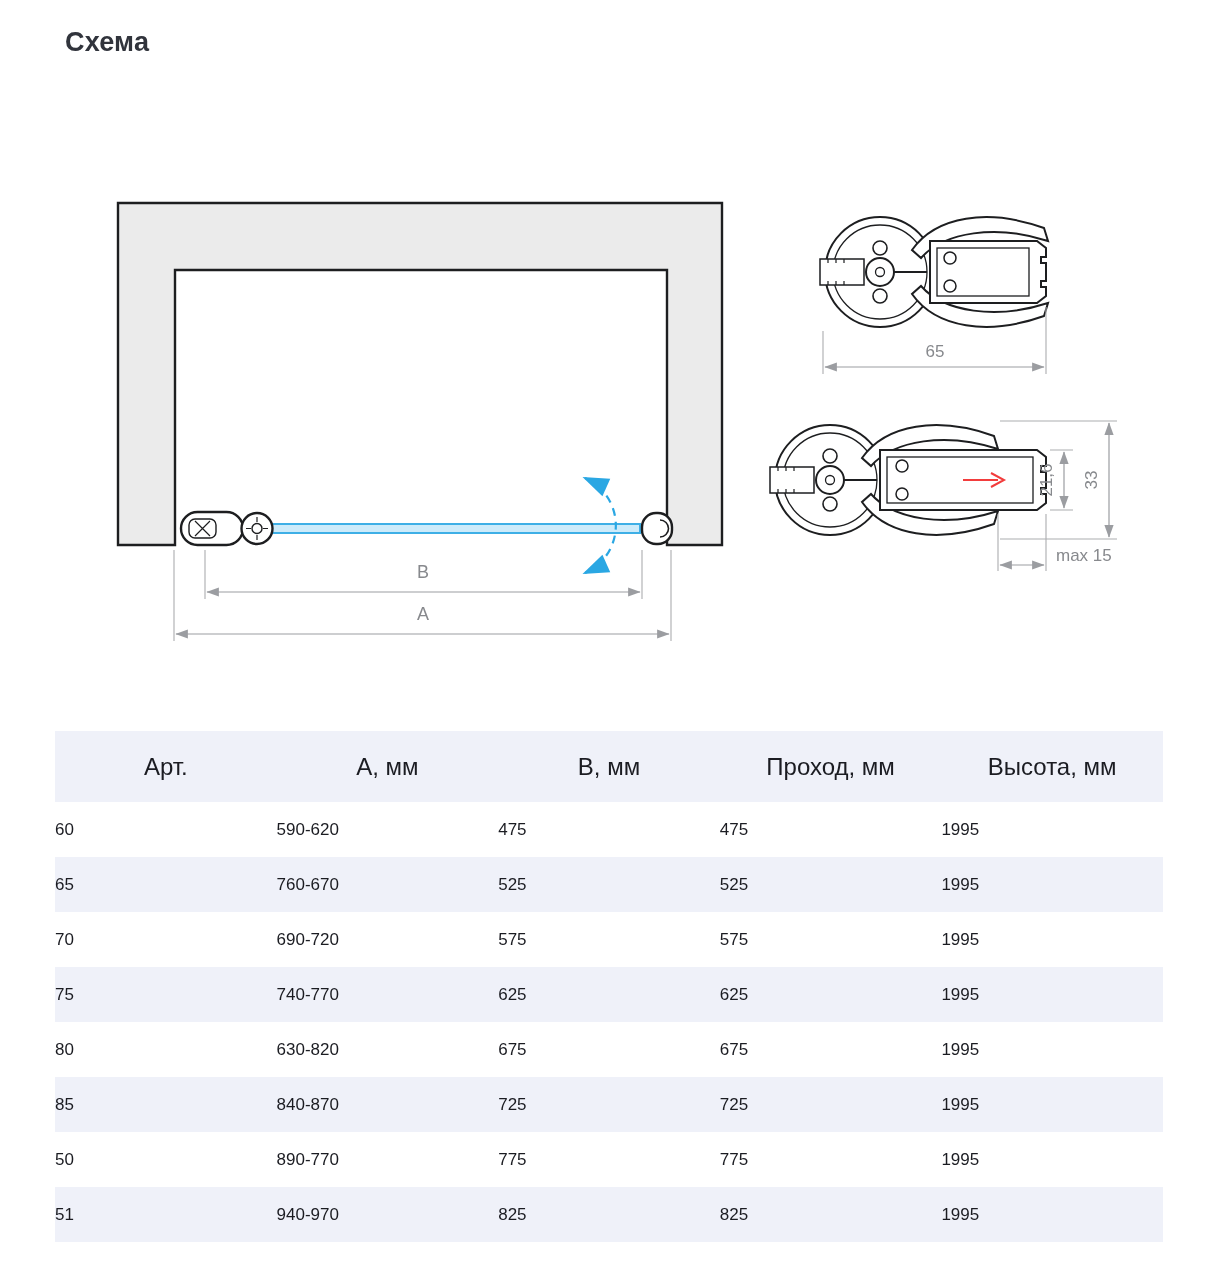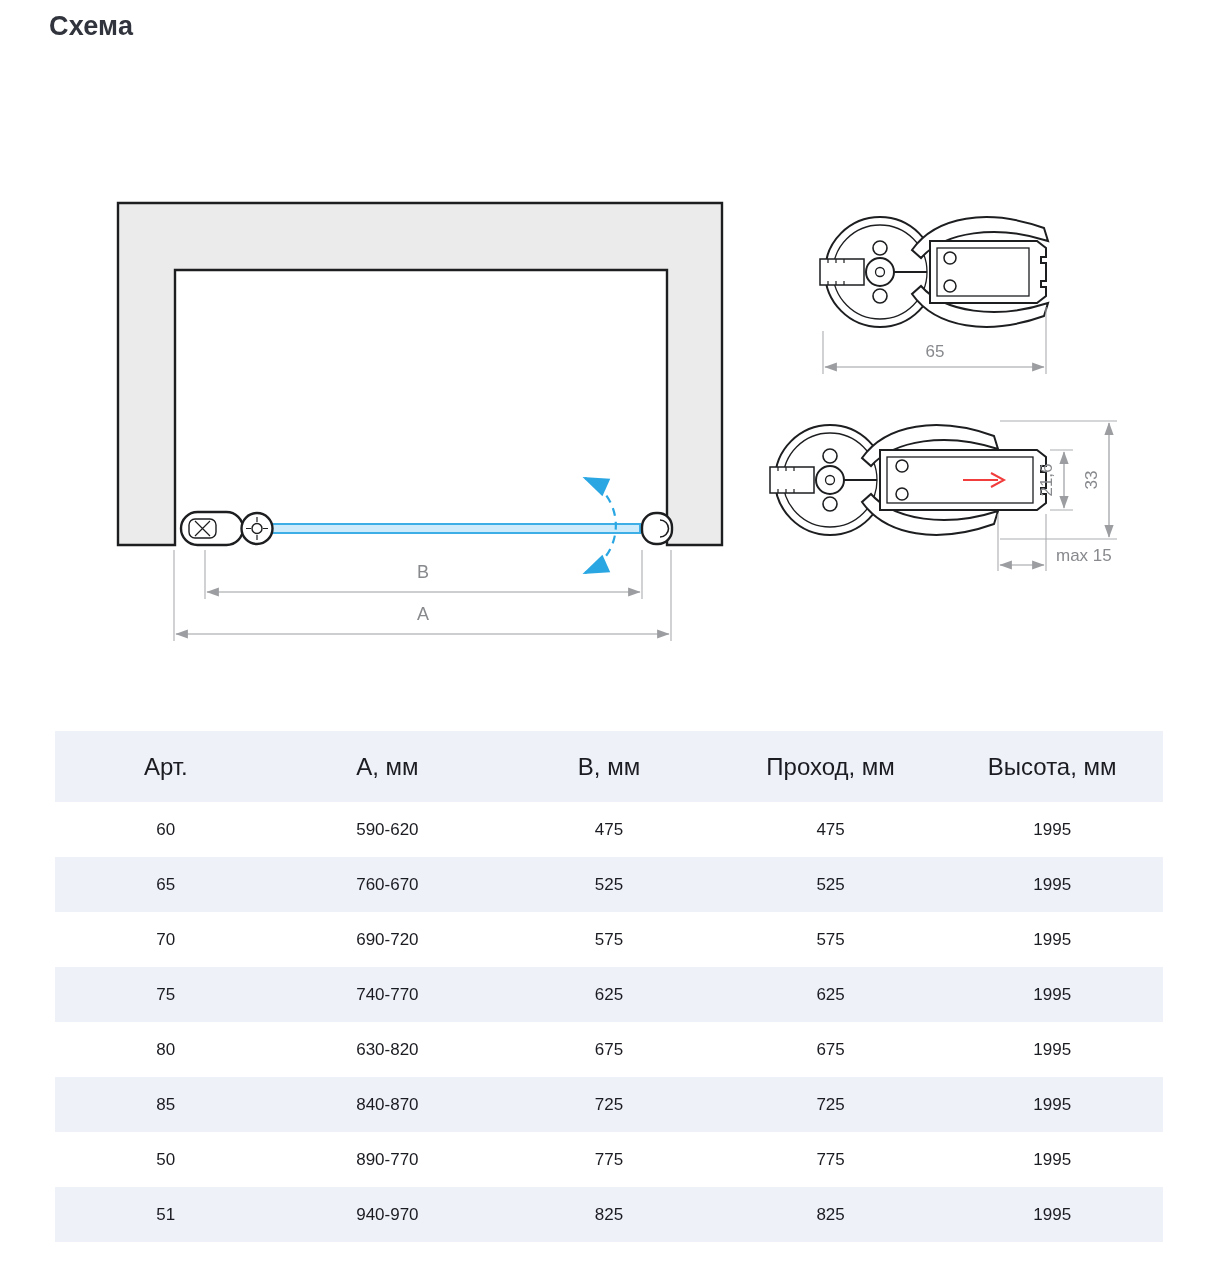--- a/index.html
+++ b/index.html
@@ -2,36 +2,36 @@
 <html><head>
 <meta charset="utf-8">
 <style>
   html,body{margin:0;padding:0;}
   body{
     width:1216px;height:1265px;position:relative;background:#ffffff;
     font-family:"Liberation Sans","DejaVu Sans",sans-serif;
     color:#17181c;overflow:hidden;
   }
   .page-title{
-    position:absolute;left:49px;top:11px;margin:0;
+    position:absolute;left:49px;top:11px;margin:16px;
     font-size:27px;font-weight:700;color:#31343c;letter-spacing:.2px;
   }
   .diagram-svg{position:absolute;left:0;top:190px;}
 
   
   .table-wrap{position:absolute;left:55px;top:731px;width:1108px;}
   table{width:100%;border-collapse:collapse;table-layout:fixed;}
   thead tr{background:#eff1f9;}
   th{
     height:71px;font-size:24px;font-weight:500;color:#1b1c22;
     text-align:center;vertical-align:middle;padding:0;
   }
   td{
     height:55px;font-size:17px;font-weight:400;color:#1b1c22;
-    text-align:center;vertical-align:middle;padding:0;
+    text-align:left;vertical-align:middle;padding:0;
   }
   tbody tr:nth-child(even){background:#eff1f9;}
 </style>
 </head>
 <body>
 
 <h1 class="page-title">Схема</h1>
 
 <svg class="diagram-svg" width="1216" height="470" viewBox="0 190 1216 470" xmlns="http://www.w3.org/2000/svg">
   <defs>

